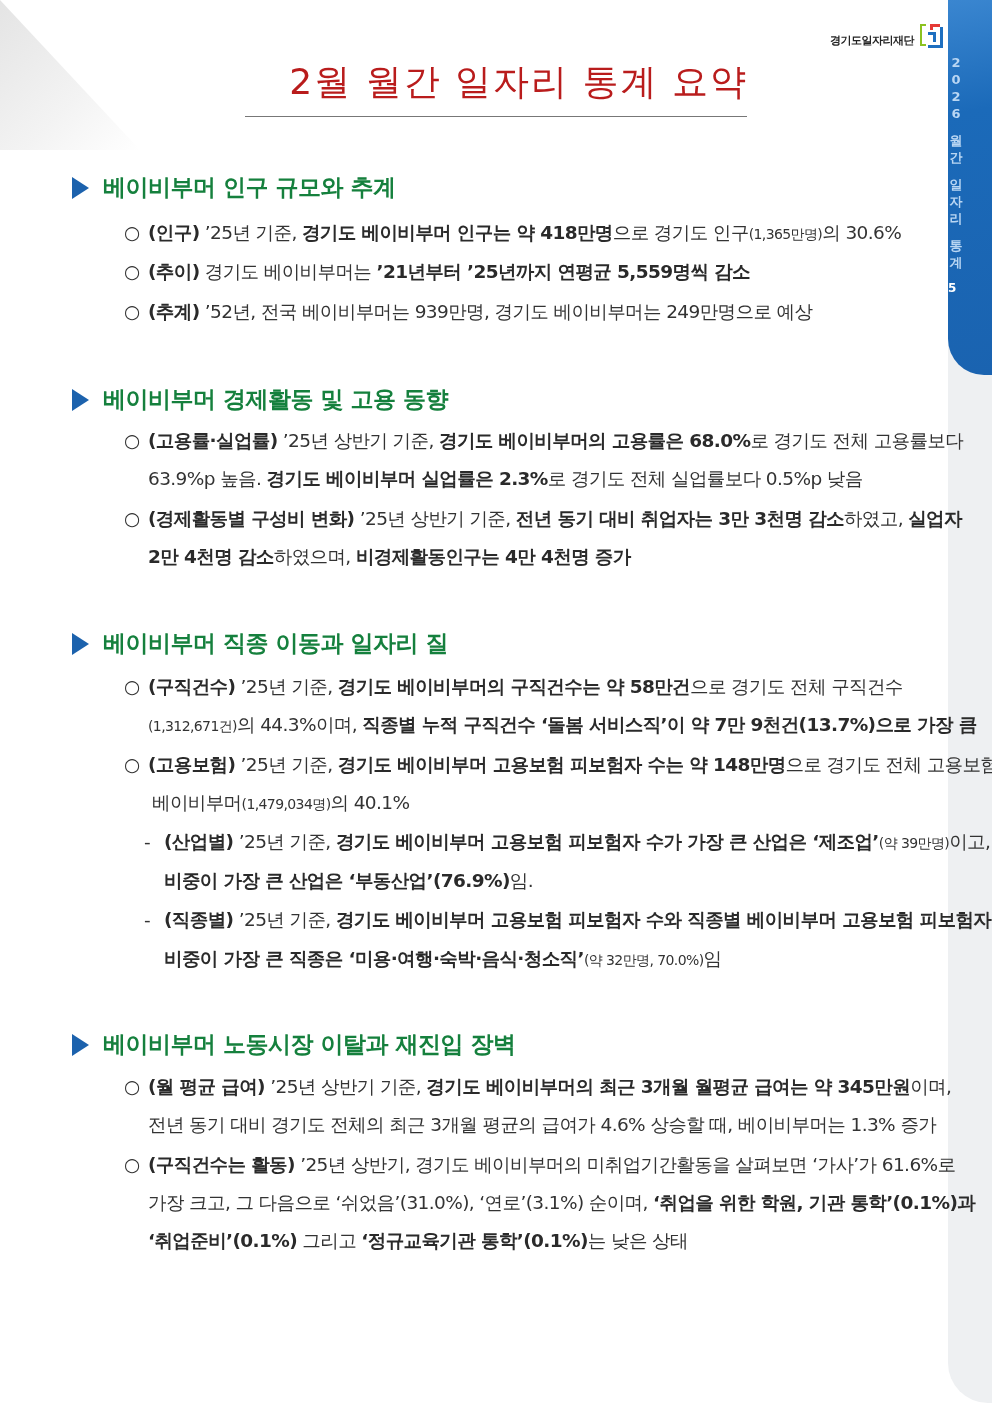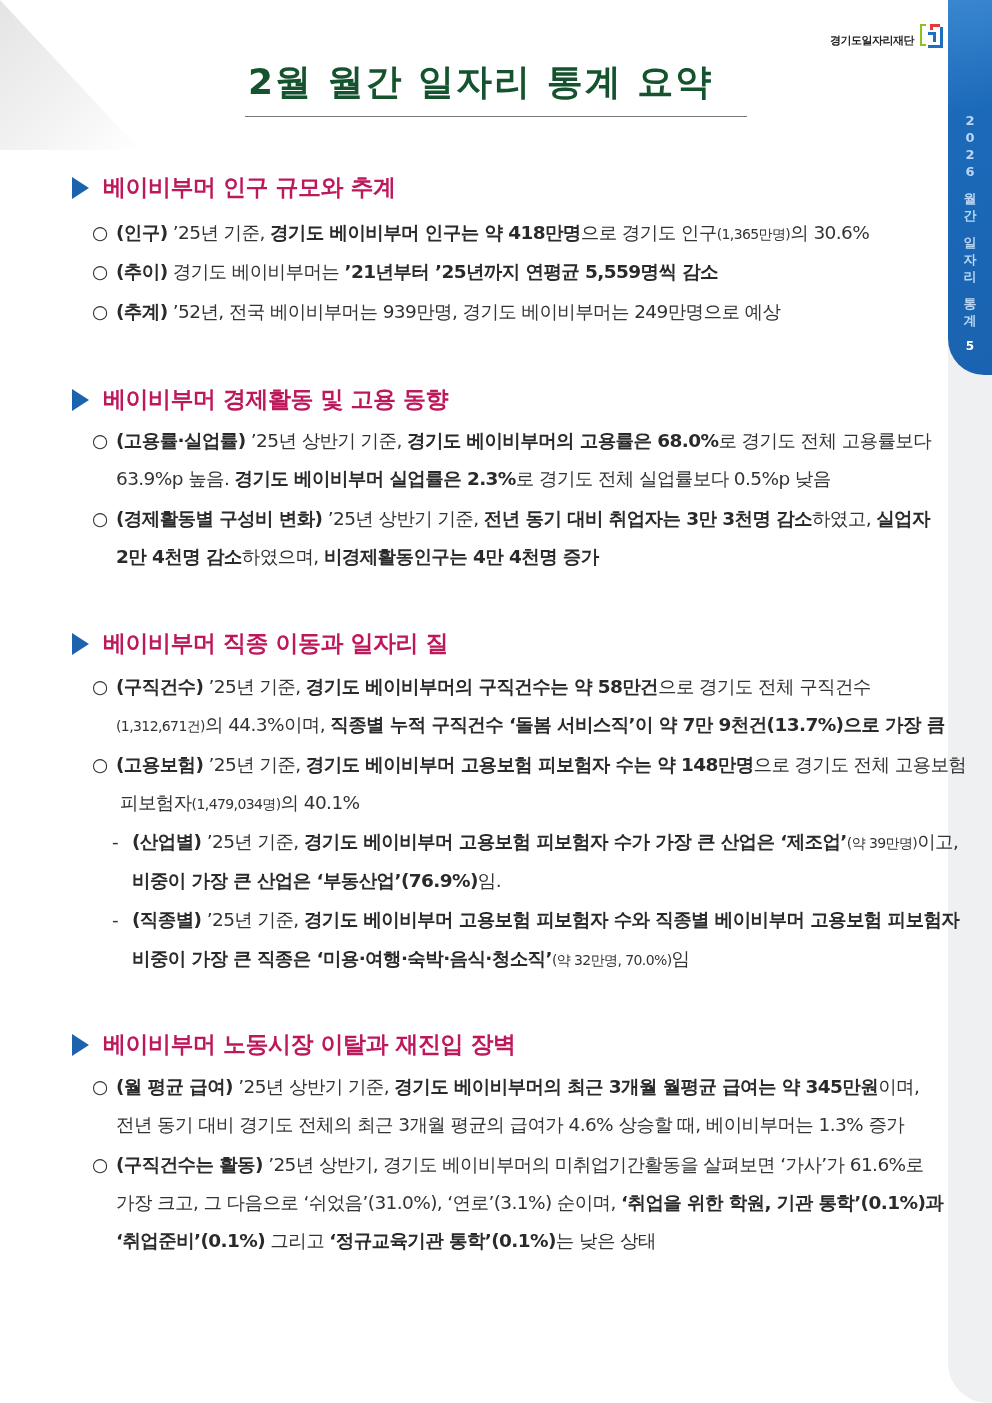--- a/index.html
+++ b/index.html
@@ -15,49 +15,49 @@
     clip-path: polygon(0 0, 0 100%, 100% 100%);
   }
   .side-panel {
     position: absolute; right: 0; top: 0; width: 44px; height: 1403px;
     background: #eef0f2; border-bottom-left-radius: 40px;
   }
   .side-tab {
     position: absolute; right: 0; top: 0; width: 44px; height: 375px;
     background: linear-gradient(170deg, #3a86d0 0%, #1b6ab9 30%, #1a63b0 100%);
     border-bottom-left-radius: 36px;
-    display: flex; flex-direction: column; align-items: center; padding-top: 112px; box-sizing: border-box;
+    display: flex; flex-direction: column; padding-top: 54px; box-sizing: border-box;
   }
   .side-tab .vtxt {
     color: #b9d6f3; font-weight: bold; font-size: 13px; line-height: 17px;
     text-align: center; width: 16px; word-break: break-all;
   }
   .side-tab .vgap { height: 10px; }
   .side-tab .pnum { color: #ffffff; font-weight: bold; font-size: 12px; margin-top: 10px; }
   .logo {
     position: absolute; left: 830px; top: 22px; display: flex; align-items: flex-end; gap: 4px;
   }
   .logo-text { font-size: 11px; color: #222; font-weight: bold; letter-spacing: -0.5px; padding-bottom: 4px; text-align: center; }
   .logo-mark { width: 28px; height: 30px; position: relative; }
   .title {
-    position: absolute; left: 248px; top: 58px; width: 500px; text-align: left;
-    font-size: 36px; font-weight: bold; color: #14532d; letter-spacing: 2px;
+    position: absolute; left: 248px; top: 58px; width: 500px; text-align: right;
+    font-size: 36px; font-weight: normal; color: #b91c1c; letter-spacing: 2px;
   }
   .title-rule { position: absolute; left: 245px; top: 116px; width: 502px; height: 1px; background: #777; }
 
   .section-head {
     position: absolute; left: 72px; display: flex; align-items: center;
-    font-size: 23px; color: #be185d; font-weight: bold; letter-spacing: -0.5px;
+    font-size: 23px; color: #15803d; font-weight: bold; letter-spacing: -0.5px;
   }
   .tri {
     width: 0; height: 0; border-top: 11px solid transparent; border-bottom: 11px solid transparent;
     border-left: 17px solid #1c62ad; margin-right: 14px;
   }
   .line {
-    position: absolute; font-size: 18.5px; color: #333; letter-spacing: -0.6px; white-space: nowrap;
+    position: absolute; font-size: 18.5px; color: #333; letter-spacing: -0.6px; white-space: nowrap; margin-left: 32px;
   }
   .line b { font-weight: bold; color: #2a2a2a; }
   .line small { font-size: 14px; }
   .bul { display: inline-block; width: 24px; }
 </style>
 </head>
 <body>
 
 <div class="corner-deco"></div>
 <div class="side-panel"></div>
@@ -123,21 +123,21 @@
 <div class="line" style="left:92px;top:674px">
   <span class="bul">○</span><b>(구직건수)</b><span> ’25년 기준, </span><b>경기도 베이비부머의 구직건수는 약 58만건</b><span>으로 경기도 전체 구직건수</span>
 </div>
 <div class="line" style="left:116px;top:712px">
   <small>(1,312,671건)</small><span>의 44.3%이며, </span><b>직종별 누적 구직건수 ‘돌봄 서비스직’이 약 7만 9천건(13.7%)으로 가장 큼</b>
 </div>
 <div class="line" style="left:92px;top:752px">
   <span class="bul">○</span><b>(고용보험)</b><span> ’25년 기준, </span><b>경기도 베이비부머 고용보험 피보험자 수는 약 148만명</b><span>으로 경기도 전체 고용보험</span>
 </div>
 <div class="line" style="left:120px;top:790px">
-  <span>피보험자</span><small>(1,479,034명)</small><span>의 40.1%</span>
+  <span>베이비부머</span><small>(1,479,034명)</small><span>의 40.1%</span>
 </div>
 <div class="line" style="left:112px;top:829px">
   <span class="bul" style="width:20px">-</span><b>(산업별)</b><span> ’25년 기준, </span><b>경기도 베이비부머 고용보험 피보험자 수가 가장 큰 산업은 ‘제조업’</b><small>(약 39만명)</small><span>이고,</span>
 </div>
 <div class="line" style="left:132px;top:868px">
   <b>비중이 가장 큰 산업은 ‘부동산업’(76.9%)</b><span>임.</span>
 </div>
 <div class="line" style="left:112px;top:907px">
   <span class="bul" style="width:20px">-</span><b>(직종별)</b><span> ’25년 기준, </span><b>경기도 베이비부머 고용보험 피보험자 수와 직종별 베이비부머 고용보험 피보험자</b>
 </div>

